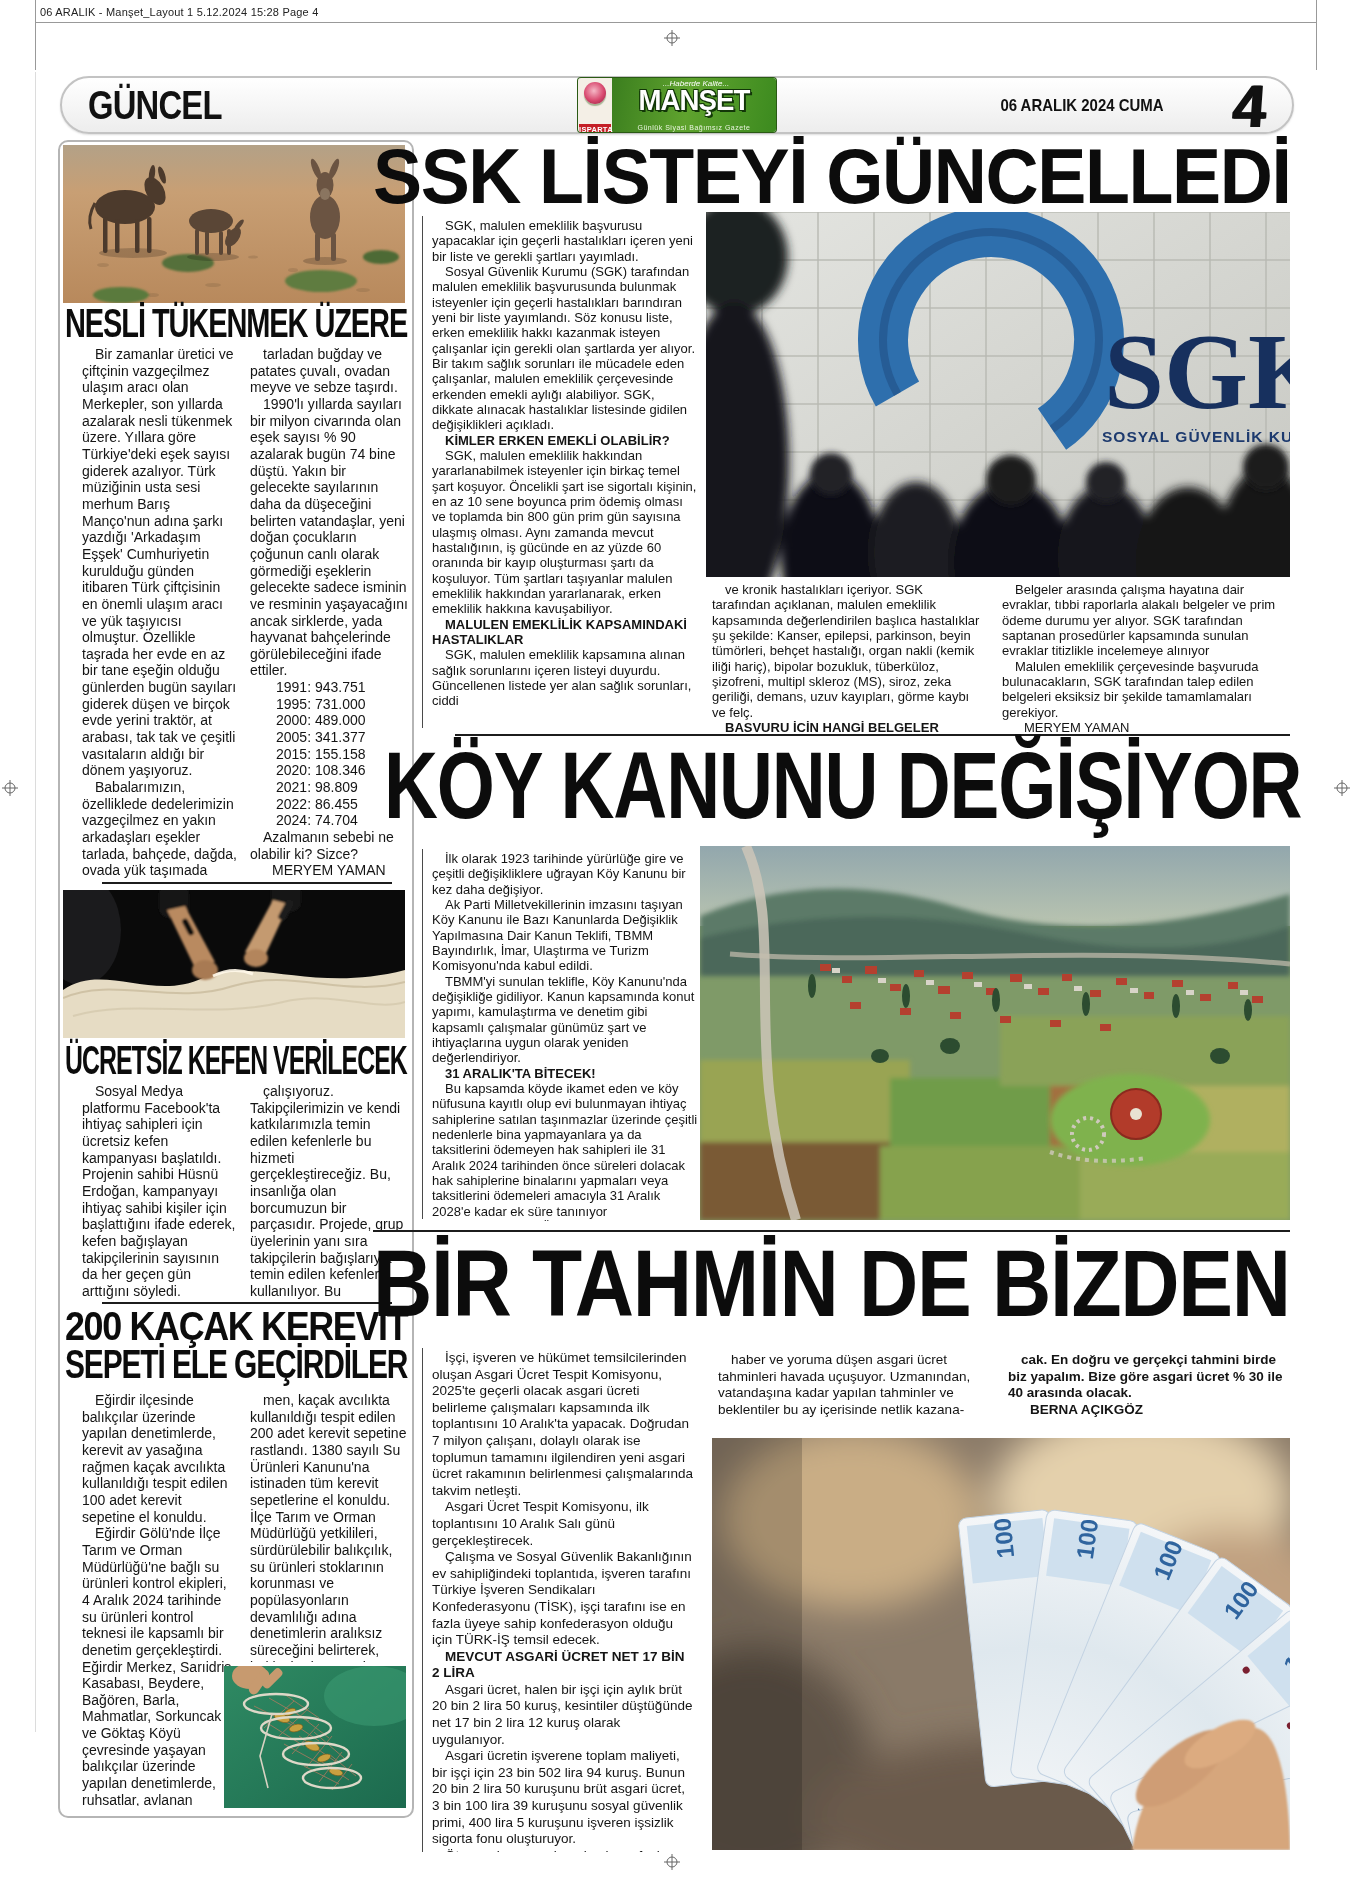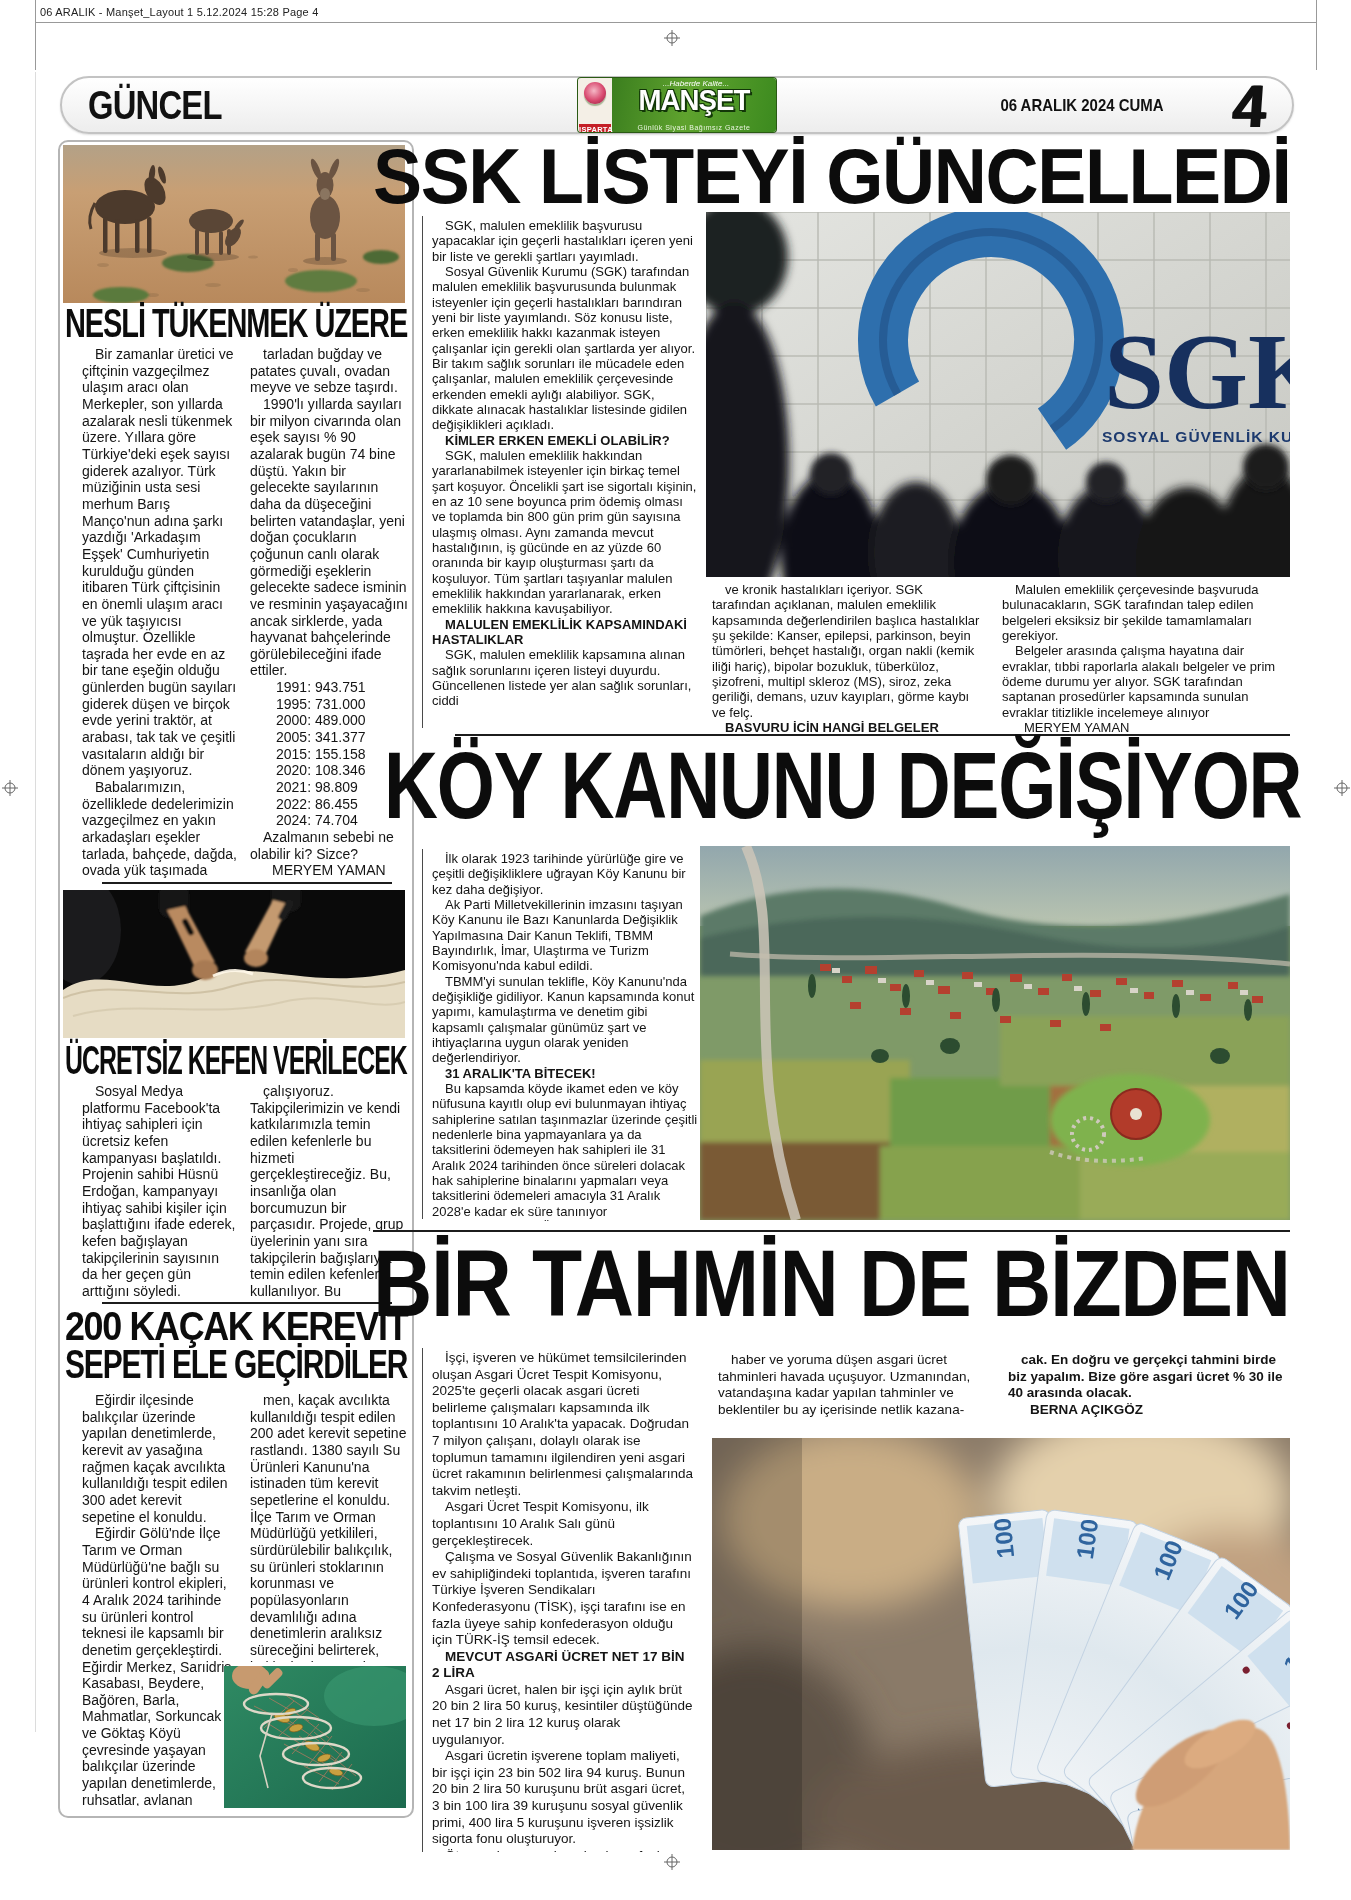--- a/index.html
+++ b/index.html
@@ -241,21 +241,21 @@
 
     <div class="sep" style="left:42px;top:1160px;width:290px;"></div>
 
     <div class="hwrap" style="left:5px;top:1165px;width:342px;">
       <span class="fitline h-small" style="transform: scaleX(0.897638);">200 KAÇAK KEREVİT</span>
     </div>
     <div class="hwrap" style="left:5px;top:1203px;width:342px;">
       <span class="fitline h-small" style="transform: scaleX(0.748359);">SEPETİ ELE GEÇİRDİLER</span>
     </div>
     <div class="coltext t-left" style="left:22px;top:1250px;width:156px;height:414px;">
-        <p class="p-body">Eğirdir ilçesinde balıkçılar üzerinde yapılan denetimlerde, kerevit av yasağına rağmen kaçak avcılıkta kullanıldığı tespit edilen 300 adet kerevit sepetine el konuldu.</p>
+        <p class="p-body">Eğirdir ilçesinde balıkçılar üzerinde yapılan denetimlerde, kerevit av yasağına rağmen kaçak avcılıkta kullanıldığı tespit edilen 100 adet kerevit sepetine el konuldu.</p>
         <p class="p-body">Eğirdir Gölü'nde İlçe Tarım ve Orman Müdürlüğü'ne bağlı su ürünleri kontrol ekipleri, 4 Aralık 2024 tarihinde su ürünleri kontrol teknesi ile kapsamlı bir denetim gerçekleştirdi. Eğirdir Merkez, Sarıidris Kasabası, Beydere, Bağören, Barla, Mahmatlar, Sorkuncak ve Göktaş Köyü çevresinde yaşayan balıkçılar üzerinde yapılan denetimlerde, ruhsatlar, avlanan balıklar ve kullanılan av araçları titizlikle incelendi. Denetimler sırasında, 15 Kasım itibarıyla başlayan kerevit av yasağına rağ-</p>
       </div>
     <div class="coltext t-left" style="left:190px;top:1250px;width:158px;height:270px;">
         <p class="p-body">men, kaçak avcılıkta kullanıldığı tespit edilen 200 adet kerevit sepetine rastlandı. 1380 sayılı Su Ürünleri Kanunu'na istinaden tüm kerevit sepetlerine el konuldu. İlçe Tarım ve Orman Müdürlüğü yetkilileri, sürdürülebilir balıkçılık, su ürünleri stoklarının korunması ve popülasyonların devamlılığı adına denetimlerin aralıksız süreceğini belirterek, balıkçılardan yasal avcılık kurallarına riayet etmelerini istedi. HABER MERKEZİ</p>
       </div>
 
     <div class="photo" style="left:164px;top:1524px;width:182px;height:142px;">
       <svg width="182" height="142" viewBox="0 0 182 142">
         <defs>
             <linearGradient id="teal" x1="0" y1="0" x2="1" y2="1">
@@ -348,22 +348,22 @@
         <circle cx="560" cy="255" r="23" fill="#1a1b1f"></circle>
       </g>
     </svg>
   </div>
 
   <div class="coltext t-ssk" style="left:712px;top:582px;width:272px;height:150px;">
       <p class="p-body">ve kronik hastalıkları içeriyor. SGK tarafından açıklanan, malulen emeklilik kapsamında değerlendirilen başlıca hastalıklar şu şekilde: Kanser, epilepsi, parkinson, beyin tümörleri, behçet hastalığı, organ nakli (kemik iliği hariç), bipolar bozukluk, tüberküloz, şizofreni, multipl skleroz (MS), siroz, zeka geriliği, demans, uzuv kayıpları, görme kaybı ve felç.</p>
       <p class="p-sub">BAŞVURU İÇİN HANGİ BELGELER GEREKLİ?</p>
     </div>
   <div class="coltext t-ssk" style="left:1002px;top:582px;width:288px;height:150px;">
+      <p class="p-body">Belgeler arasında çalışma hayatına dair evraklar, tıbbi raporlarla alakalı belgeler ve prim ödeme durumu yer alıyor. SGK tarafından saptanan prosedürler kapsamında sunulan evraklar titizlikle incelemeye alınıyor</p>
       <p class="p-body">Malulen emeklilik çerçevesinde başvuruda bulunacakların, SGK tarafından talep edilen belgeleri eksiksiz bir şekilde tamamlamaları gerekiyor.</p>
-      <p class="p-body">Belgeler arasında çalışma hayatına dair evraklar, tıbbi raporlarla alakalı belgeler ve prim ödeme durumu yer alıyor. SGK tarafından saptanan prosedürler kapsamında sunulan evraklar titizlikle incelemeye alınıyor</p>
       <p class="p-byline">MERYEM YAMAN</p>
     </div>
 
   <div class="sep" style="left:455px;top:734px;width:835px;"></div>
 
   <div class="hwrap" style="left:384px;top:740px;width:917px;">
     <span class="fitline h-huge" style="transform: scaleX(0.786449);">KÖY KANUNU DEĞİŞİYOR</span>
   </div>
 
   <div class="vrule" style="top:849px;height:370px;"></div>

